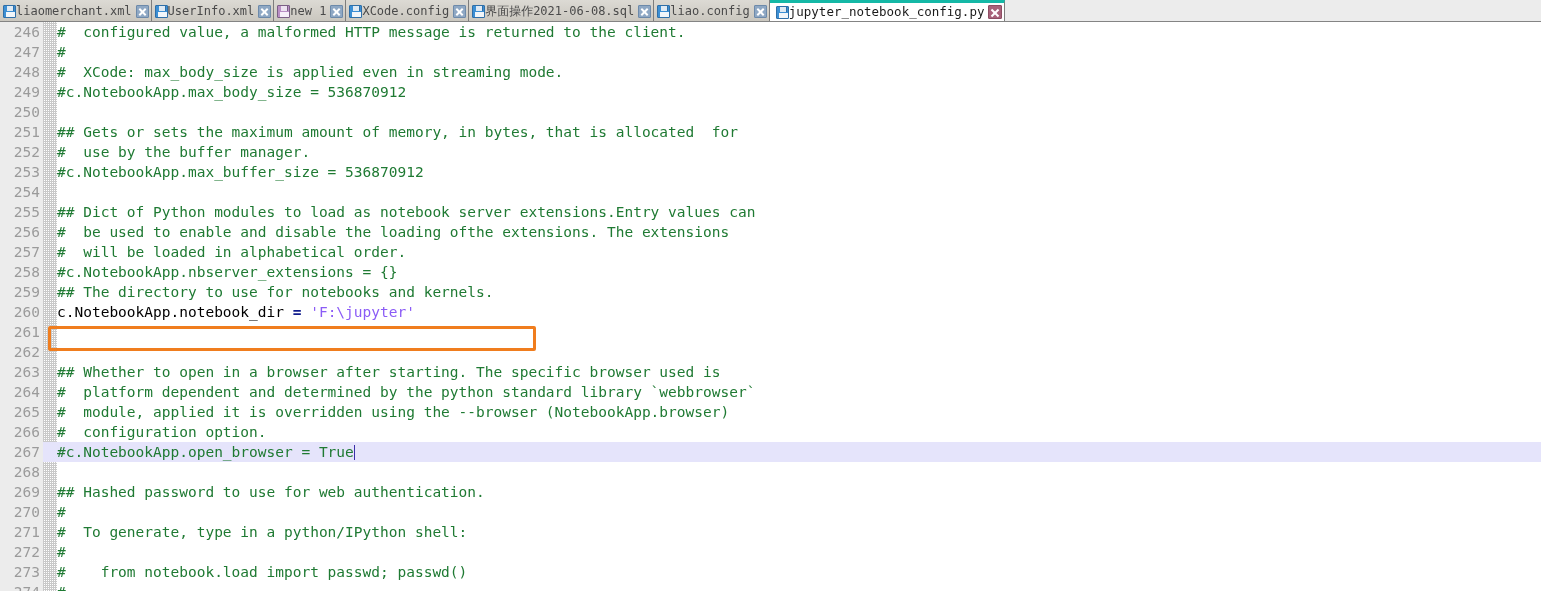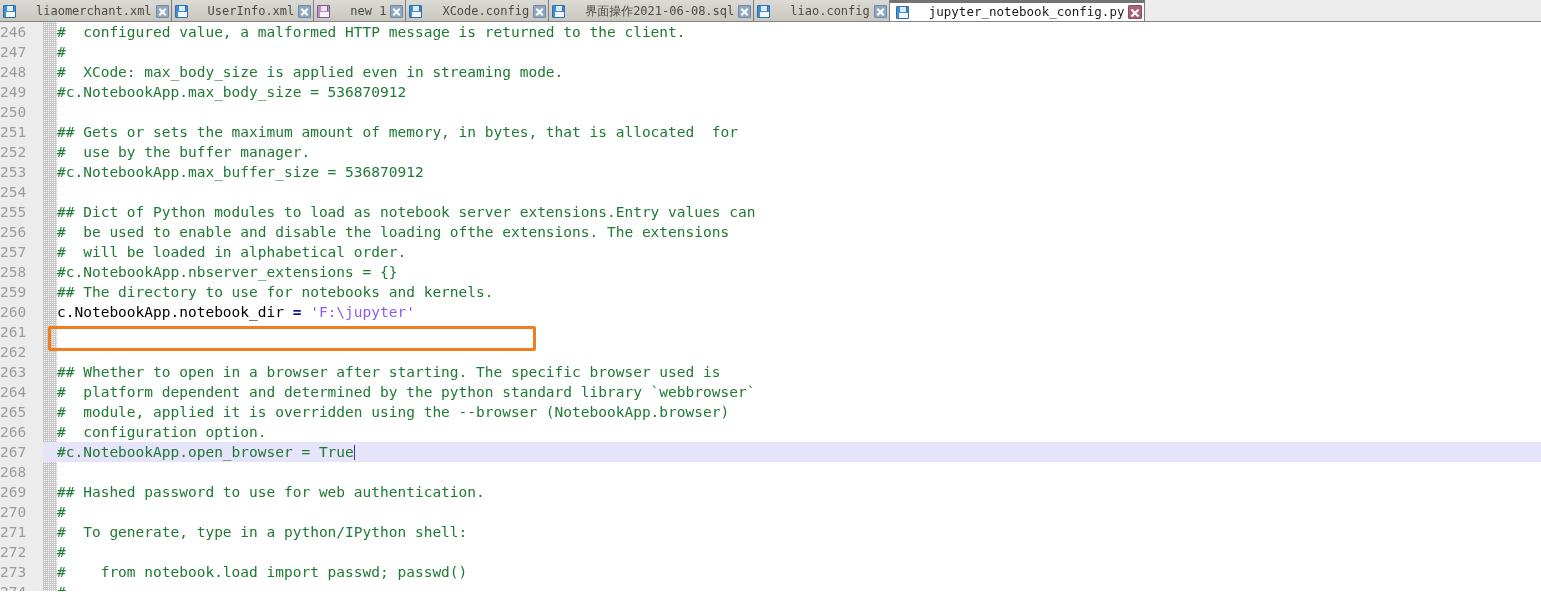--- a/index.html
+++ b/index.html
@@ -36,33 +36,33 @@
     border-right: 1px solid #7d7d7d;
     cursor: default;
     user-select: none;
     flex: 0 0 auto;
   }
   .tab.inactive {
     background: linear-gradient(to bottom, #dcdad4 0%, #d2cfc8 55%, #c9c6be 100%);
   }
   .tab.active {
     background: #ffffff;
-    border-top: 3px solid #737373;
+    border-top: 3px solid #14b8a6;
     border-right: 1px solid #7d7d7d;
     border-bottom: 1px solid #ffffff;
     padding-left: 6px;
     z-index: 3;
   }
   .tab-label {
     font-family: "DejaVu Sans Mono", "Liberation Mono", monospace;
     font-size: 12px;
     line-height: 14px;
     color: #4a4a4a;
     white-space: nowrap;
-    padding: 0 3px 0 20px;
+    padding: 0 3px 0 0;
     letter-spacing: 0px;
   }
   .tab.active .tab-label {
     color: #1a1a1a;
     font-size: 12.5px;
   }
 
   
   .floppy {
     width: 13px;
@@ -155,21 +155,21 @@
   .row.curline .foldmargin { background-image: none; background: #e5e4fb; }
 
   .gutter {
     flex: 0 0 43px;
     width: 43px;
     background: #ececec;
     color: #9b9b9b;
     font-family: "DejaVu Sans Mono", "Liberation Mono", monospace;
     font-size: 14.5px;
     line-height: 20px;
-    text-align: left;
+    text-align: right;
     padding-right: 3px;
     box-sizing: border-box;
     user-select: none;
   }
   .foldmargin {
     flex: 0 0 14px;
     width: 14px;
     background-color: #ffffff;
     background-image:
       repeating-linear-gradient(0deg,  #c9c9c9 0px, #c9c9c9 1px, transparent 1px, transparent 2px),

